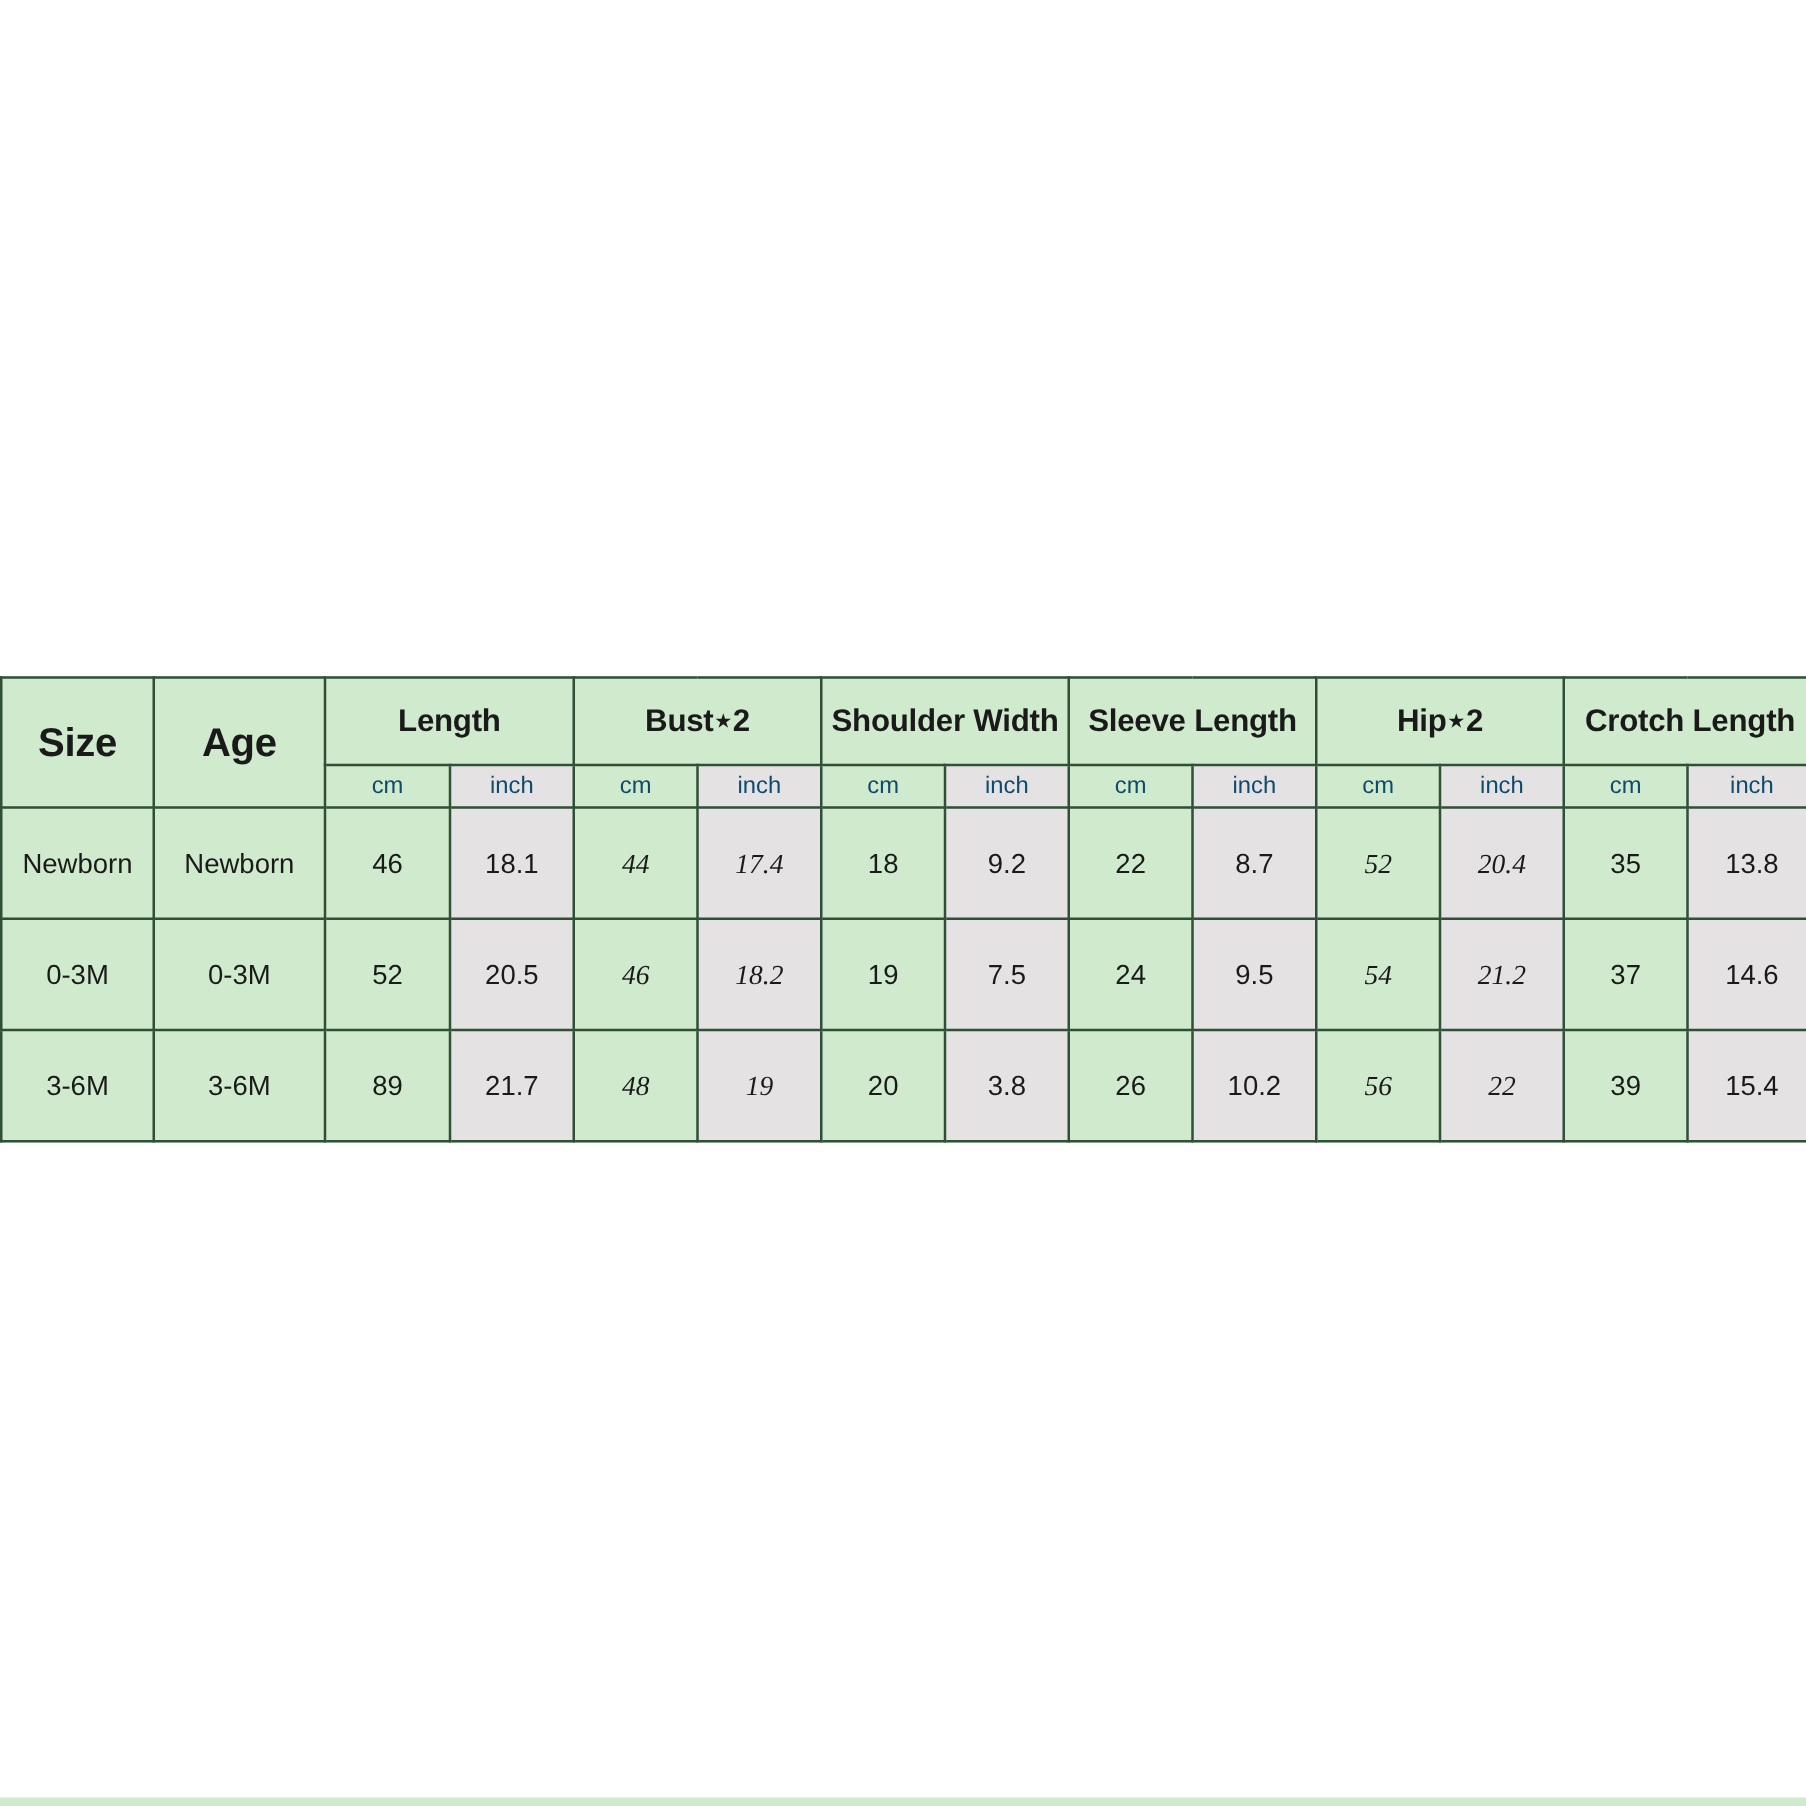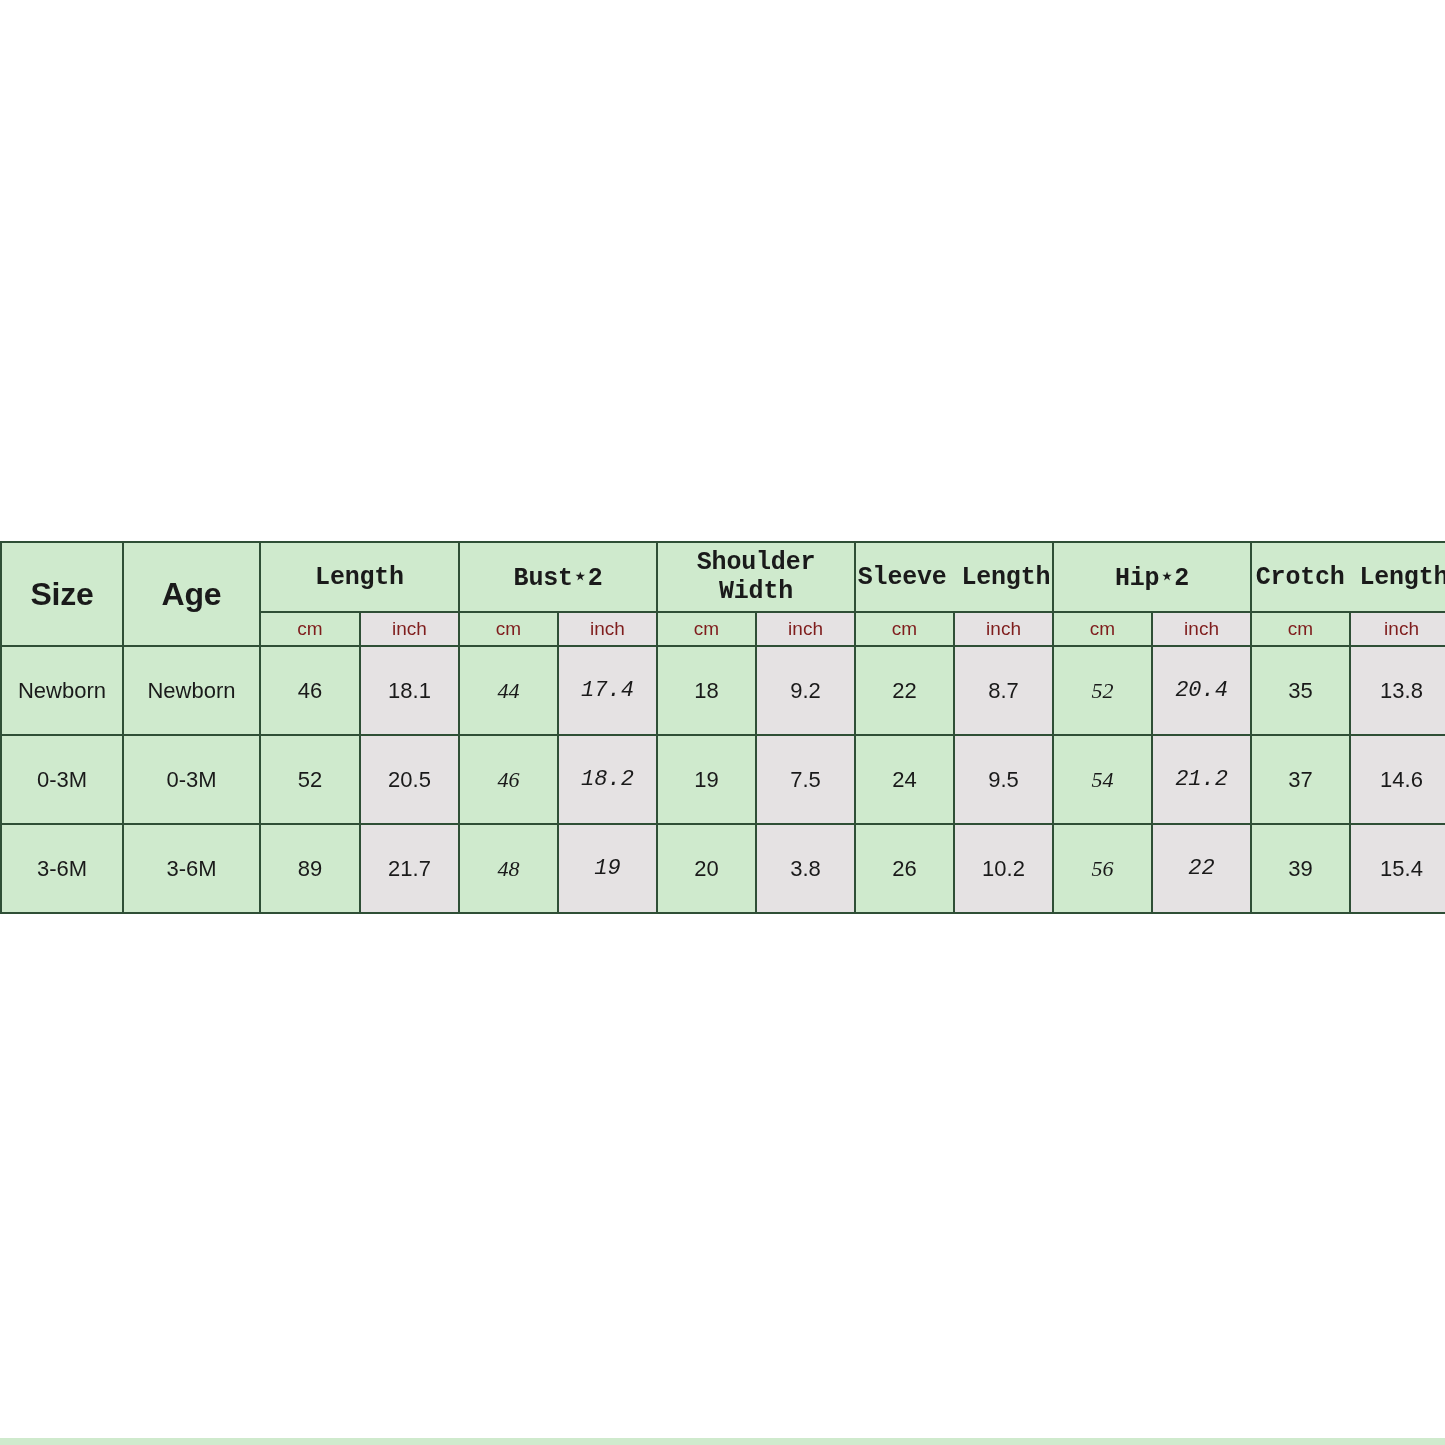--- a/index.html
+++ b/index.html
@@ -44,28 +44,27 @@
   
   tr.group-head th {
     height: 68px;
     font-size: 32px;
     font-weight: bold;
     letter-spacing: -0.2px;
   }
   tr.group-head th.stack-head {
     font-size: 25px;
     font-weight: bold;
-    font-family: Liberation Mono, monospace;
   }
 
   
   tr.unit-head td {
     height: 32px;
     font-size: 19px;
-    color: #7f1d1d;
+    color: #0c4a6e;
   }
 
   
   tr.data-row td {
     height: 87px;
     font-size: 22px;
     text-align: center;
   }
 
   
@@ -74,21 +73,21 @@
   }
 
   
   .serif-num {
     font-family: "Liberation Serif", serif;
     font-style: italic;
     font-size: 30px;
     font-weight: bold;
   }
   .serif-num-lg {
-    font-family: Liberation Mono, monospace;
+    font-family: Liberation Serif, serif;
     font-style: italic;
     font-size: 32px;
     font-weight: bold;
   }
 
   
   #bottom-sliver {
     position: absolute;
     left: 0px;
     top: 897px;

